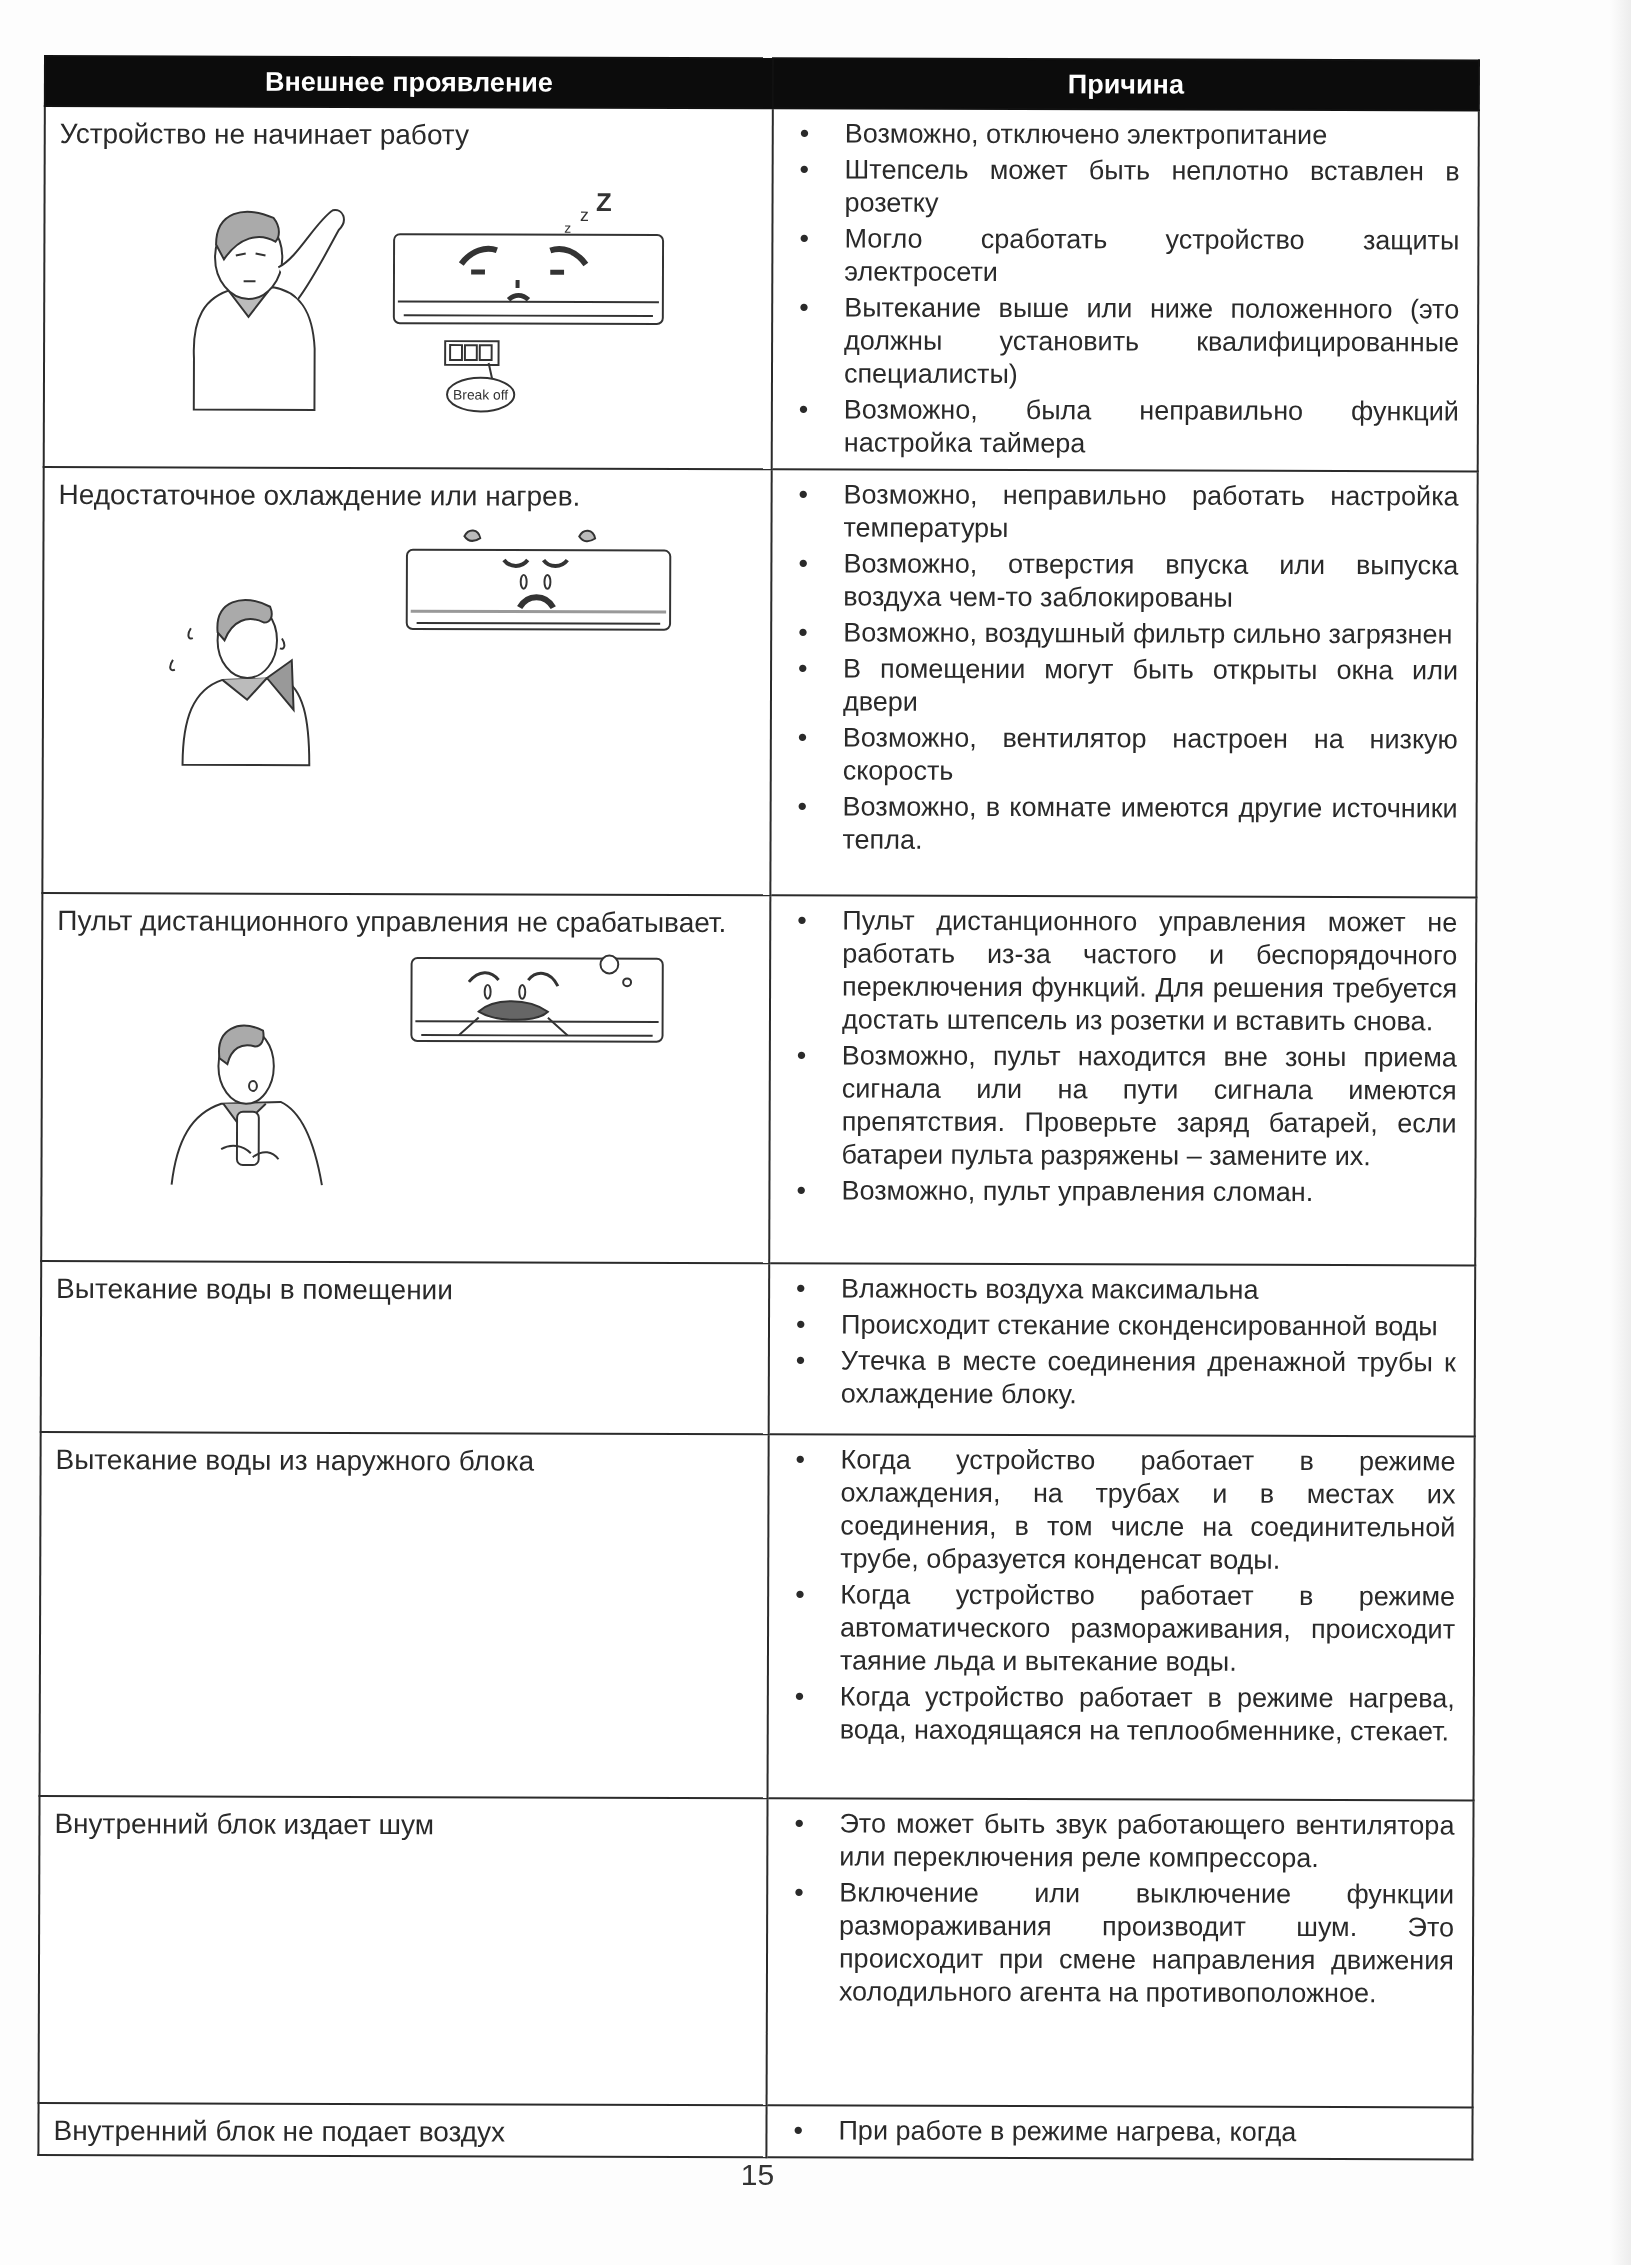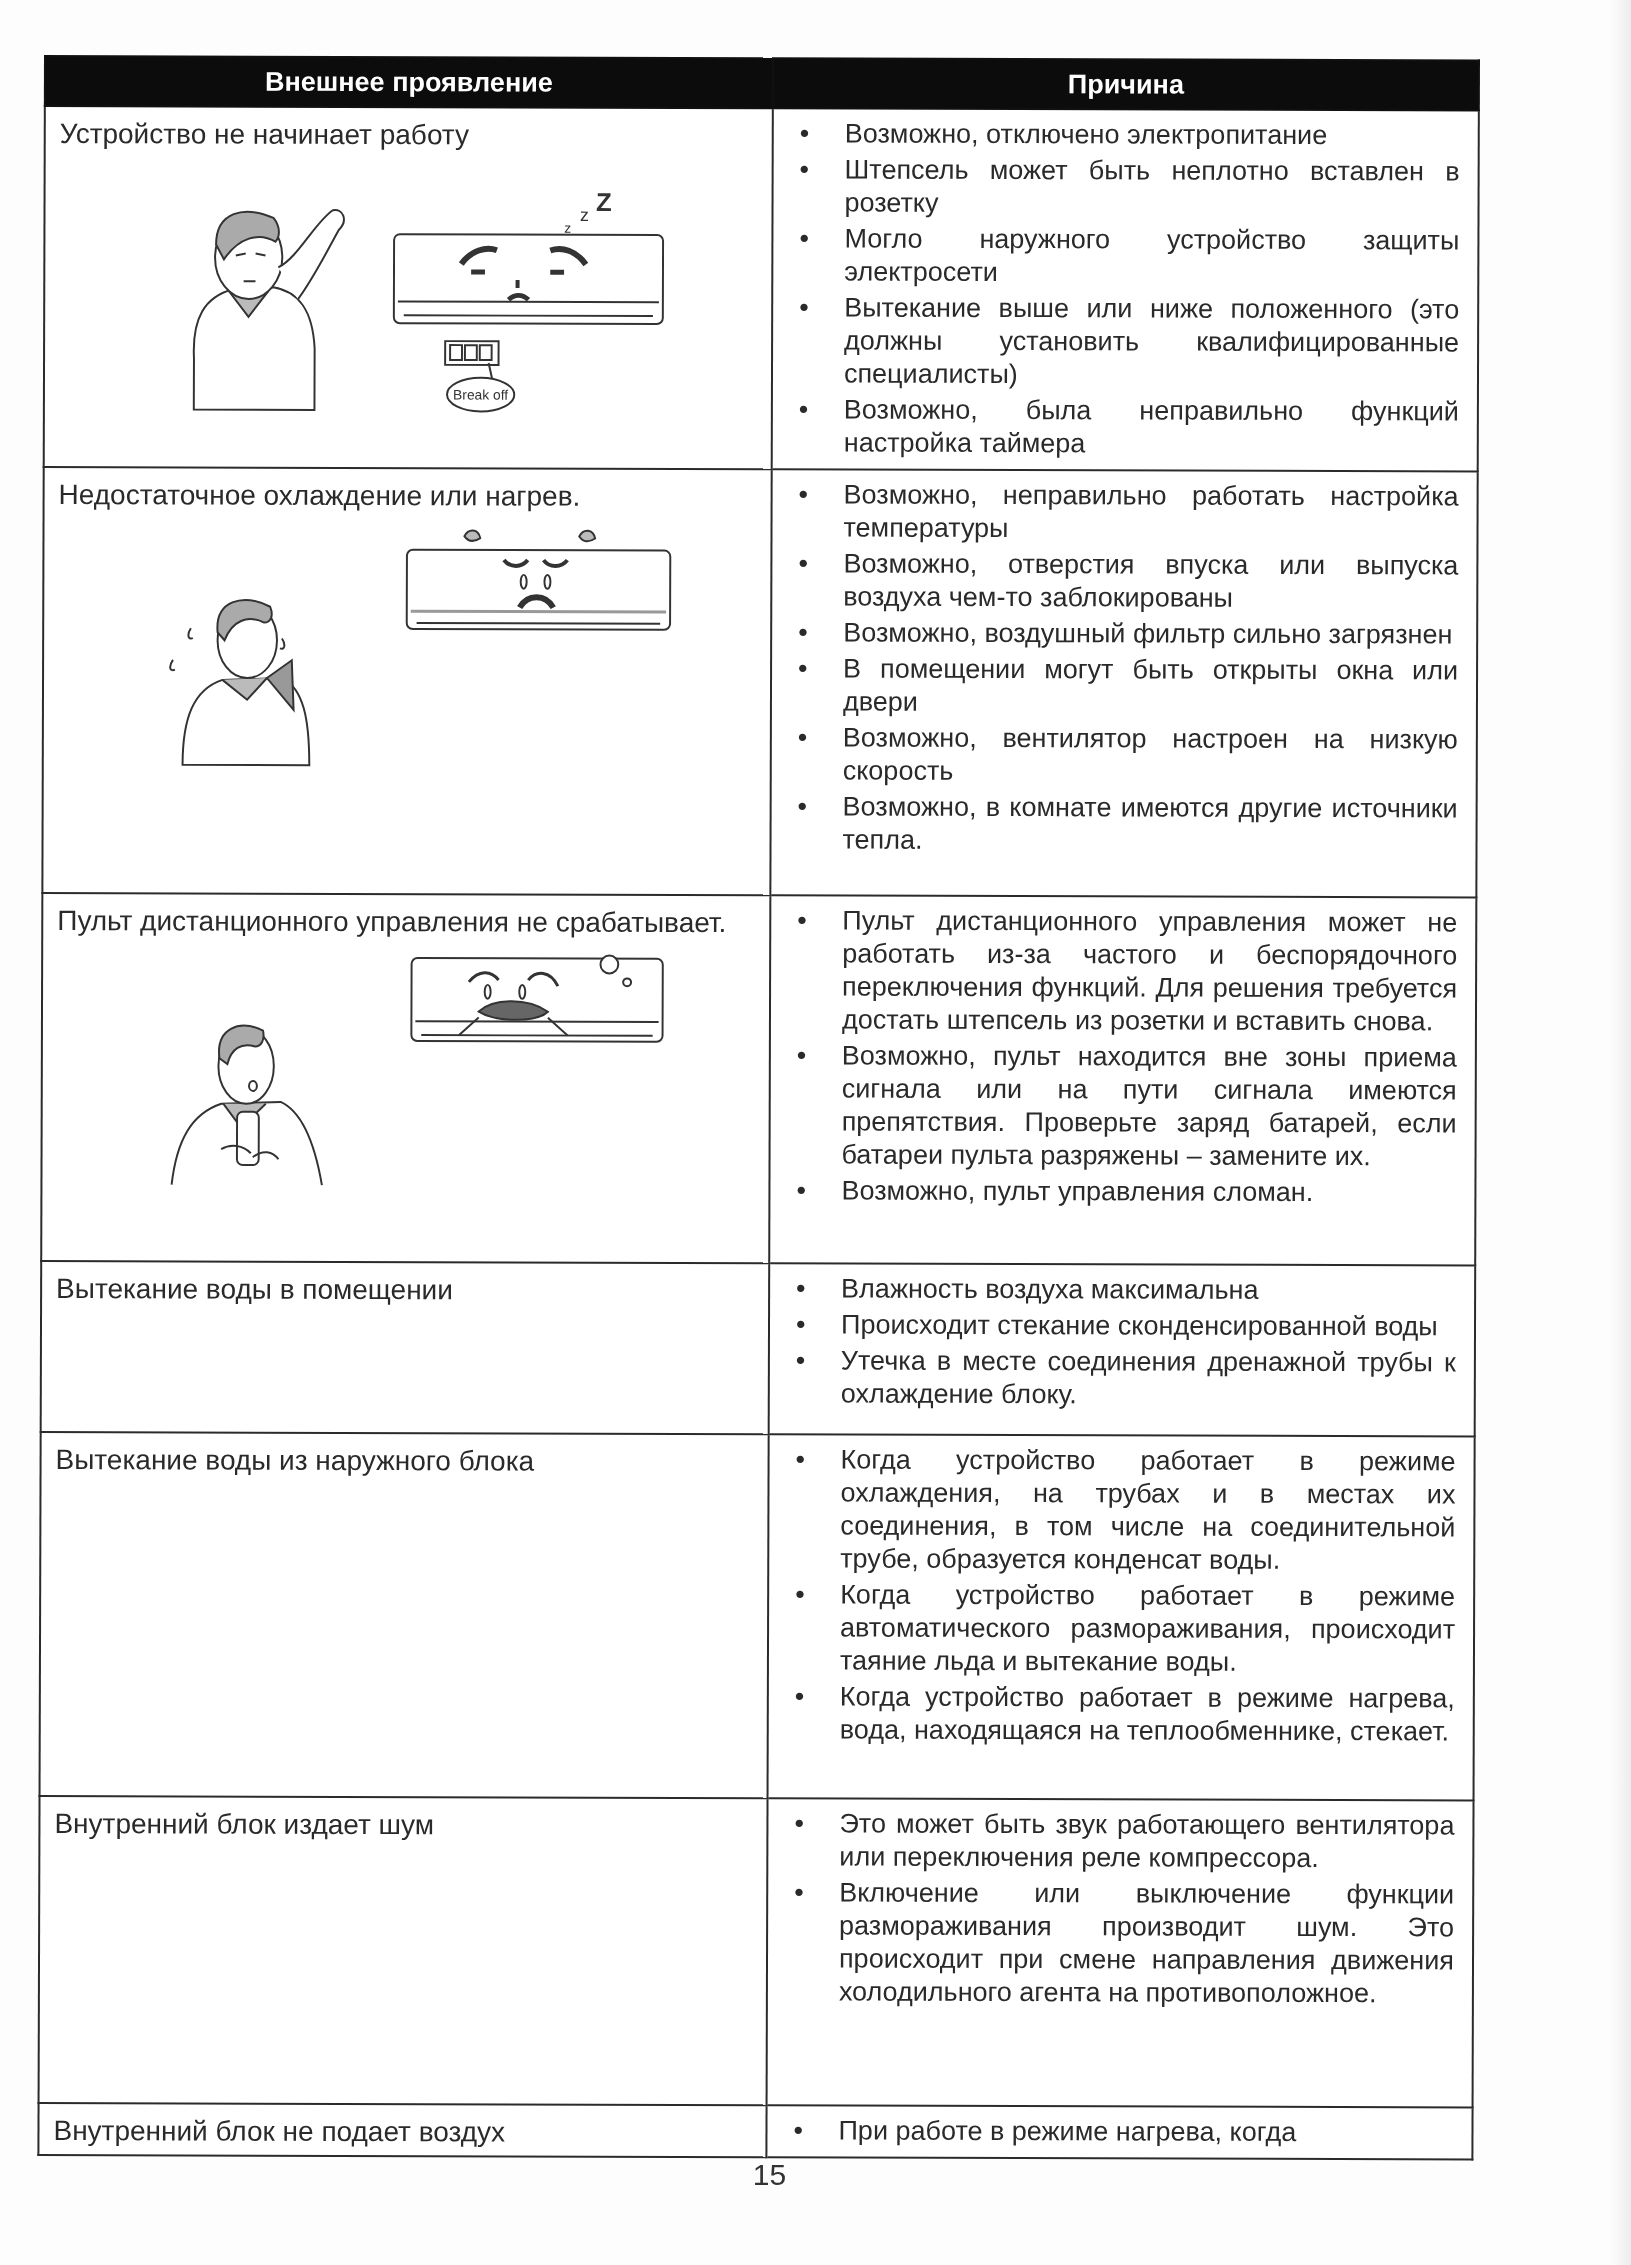--- a/index.html
+++ b/index.html
@@ -66,21 +66,20 @@
   ul.causes li .bullet {
     position: absolute; left: 26px; top: 0;
     font-size: 27px;
   }
   .page-number {
     position: absolute;
     left: 0; width: 1515px; top: 2158px;
     text-align: center;
     font-size: 30px;
     color: #333;
-    padding-left: 12px;
   }
   svg { display: block; }
 </style>
 </head>
 <body>
 
 <div class="page-shadow"></div>
 
 <table class="trouble">
   <colgroup>
@@ -132,21 +131,21 @@
               <ellipse cx="440" cy="246" rx="34" ry="17" fill="#fff"></ellipse>
               <text x="440" y="251" font-size="14" text-anchor="middle" fill="#333" stroke="none" font-family="Liberation Sans, sans-serif">Break off</text>
             </g>
           </svg>
         </div>
       </td>
       <td>
         <ul class="causes">
           <li><span class="bullet">•</span><span>Возможно, отключено электропитание</span></li>
           <li><span class="bullet">•</span><span>Штепсель может быть неплотно вставлен в розетку</span></li>
-          <li><span class="bullet">•</span><span>Могло наружного устройство защиты электросети</span></li>
+          <li><span class="bullet">•</span><span>Могло сработать устройство защиты электросети</span></li>
           <li><span class="bullet">•</span><span>Вытекание выше или ниже положенного (это должны установить квалифицированные специалисты)</span></li>
           <li><span class="bullet">•</span><span>Возможно, была неправильно функций настройка таймера</span></li>
         </ul>
       </td>
     </tr>
 
     <tr style="height:426px">
       <td>
         <div class="sym">Недостаточное охлаждение или нагрев.</div>
         <div class="illus">

